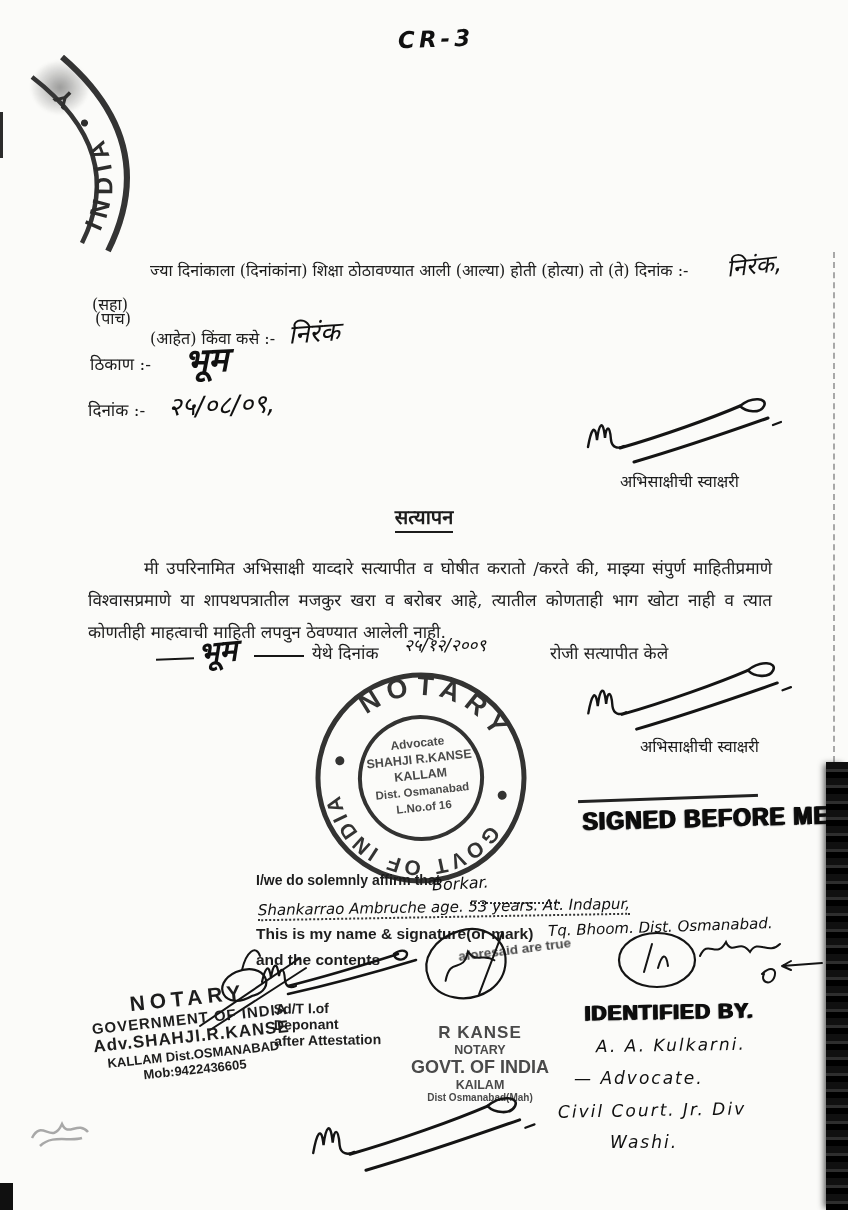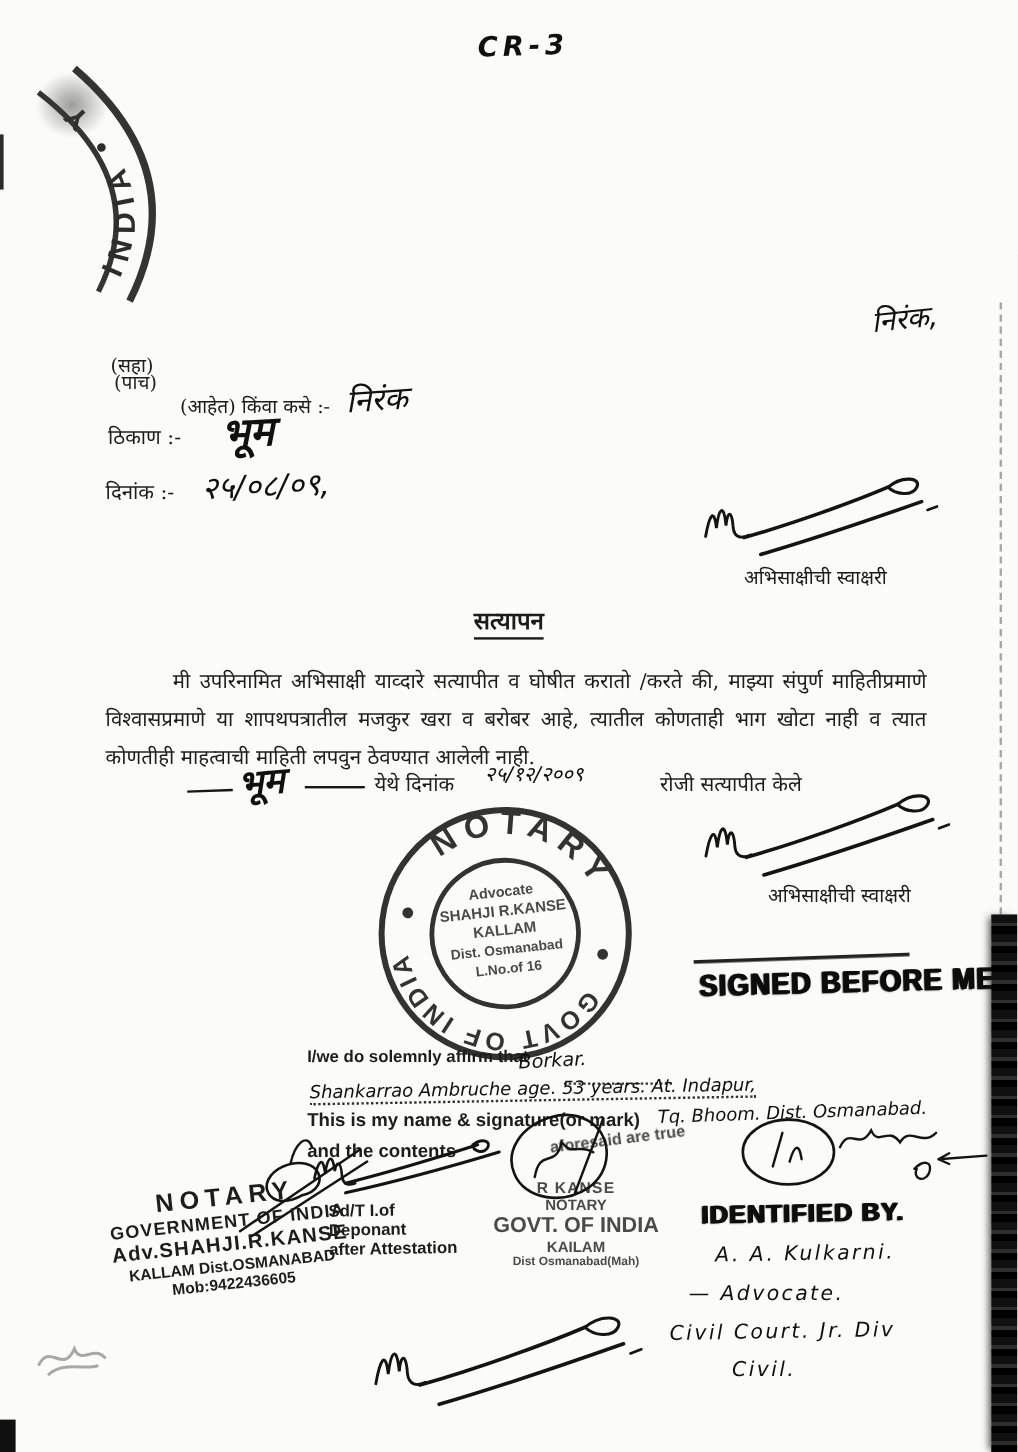--- a/index.html
+++ b/index.html
@@ -60,20 +60,21 @@
         <path id="cArc" d="M96,184 Q146,96 44,14"></path>
       </defs>
     <text font-size="25" font-weight="bold" letter-spacing="7" fill="#222" font-family="Liberation Sans, sans-serif">
       <textPath href="#cArc" startOffset="4%">INDIA • Y</textPath>
     </text>
   </svg>
   <div class="abs" style="left:30px;top:60px;width:60px;height:55px;background:radial-gradient(closest-side,rgba(60,60,60,.5),rgba(60,60,60,0));filter:blur(1px);"></div>
   <div class="abs" style="left:0;top:112px;width:3px;height:46px;background:#2b2b2b;"></div>
 
   <div class="abs print nw" style="left:95px;top:259px;font-size:16px;margin-top:48px;">(पाच)</div>
+  <div class="abs print nw" style="left:150px;top:259px;font-size:16px;">ज्या दिनांकाला (दिनांकांना) शिक्षा ठोठावण्यात आली (आल्या) होती (होत्या) तो (ते) दिनांक :-</div>
   <div class="abs hand nw" style="left:726px;top:248px;font-size:24px;transform:rotate(-6deg);">निरंक,</div>
 
   <div class="abs print nw" style="left:92px;top:293px;font-size:16px;">(सहा)</div>
   <div class="abs print nw" style="left:150px;top:327px;font-size:16px;">(आहेत) किंवा कसे :-</div>
   <div class="abs hand nw" style="left:288px;top:314px;font-size:26px;transform:rotate(-4deg);">निरंक</div>
 
   <div class="abs print nw" style="left:90px;top:352px;font-size:17px;">ठिकाण :-</div>
   <div class="abs hand nw" style="left:184px;top:336px;font-size:34px;font-weight:bold;transform:rotate(-3deg);">भूम</div>
 
   <div class="abs print nw" style="left:88px;top:398px;font-size:17px;">दिनांक :-</div>
@@ -152,42 +153,42 @@
     <div class="stampink" style="font-size:13px;">Mob:9422436605</div>
   </div>
 
   <div class="abs" style="left:274px;top:1000px;transform:rotate(-1deg);">
     <div class="stampink" style="font-size:14px;">Sd/T I.of</div>
     <div class="stampink" style="font-size:14px;">Deponant</div>
     <div class="stampink" style="font-size:14px;">after Attestation</div>
   </div>
 
   <div class="abs" style="left:400px;top:982px;width:160px;text-align:center;">
-    <div class="stampink lightstamp" style="font-size:13px;letter-spacing:1px;">R KANSE</div>
+    <div class="stampink lightstamp" style="font-size:17px;letter-spacing:1px;margin-top:41px;">R KANSE</div>
     <div class="stampink lightstamp" style="font-size:12.5px;">NOTARY</div>
     <div class="stampink lightstamp" style="font-size:18px;">GOVT. OF INDIA</div>
     <div class="stampink lightstamp" style="font-size:12.5px;text-align:center;">KAILAM</div>
     <div class="stampink lightstamp" style="font-size:10px;">Dist Osmanabad(Mah)</div>
   </div>
   <svg class="abs" width="105" height="88" viewBox="0 0 105 88" style="left:415px;top:922px;transform:rotate(-12deg);">
       <use href="#sigCircle"></use>
     </svg>
 
   <svg class="abs" width="215" height="80" viewBox="0 0 215 80" style="left:612px;top:922px;">
     <ellipse cx="45" cy="38" rx="38" ry="27" class="sig" stroke-width="2.2"></ellipse>
     <path class="sig" stroke-width="2" d="M32,50 L40,22 M46,46 C50,32 54,30 56,44"></path>
     <path class="sig" stroke-width="2" d="M88,34 C96,16 104,38 114,20 C120,34 128,16 138,30 C146,16 156,34 168,22"></path>
     <path class="sig" stroke-width="2" d="M150,52 C158,44 166,46 162,56 C158,64 148,60 152,52"></path>
     <path class="sig" stroke-width="2" d="M170,44 L210,41 M170,44 l9,-5 M170,44 l9,4"></path>
   </svg>
   <div class="abs stampink nw distress" style="left:584px;top:1000px;font-size:21px;letter-spacing:1px;transform:rotate(-1deg);color:#0e0e0e;">IDENTIFIED BY.</div>
   <div class="abs hand nw" style="left:596px;top:1035px;font-size:17px;letter-spacing:2px;transform:rotate(-1deg);">A. A. Kulkarni.</div>
   <div class="abs hand nw" style="left:574px;top:1068px;font-size:17px;letter-spacing:2px;">— Advocate.</div>
   <div class="abs hand nw" style="left:558px;top:1100px;font-size:17px;letter-spacing:2px;transform:rotate(-1deg);">Civil Court. Jr. Div</div>
-  <div class="abs hand nw" style="left:610px;top:1132px;font-size:17px;letter-spacing:2px;">Civil.</div>
+  <div class="abs hand nw" style="left:610px;top:1132px;font-size:17px;letter-spacing:2px;">Washi.</div>
 
   <svg class="abs" width="230" height="86" viewBox="0 0 200 75" style="left:306px;top:1090px;">
       <use href="#sigA"></use>
     </svg>
 
   <svg class="abs" width="75" height="60" viewBox="0 0 75 60" style="left:22px;top:1098px;opacity:.55">
     <path d="M10,40 C20,20 30,48 40,26 C46,40 56,22 66,34 M18,48 C30,36 48,44 60,40" fill="none" stroke="#666" stroke-width="2.5"></path>
   </svg>
   <div class="abs" style="left:833px;top:252px;height:510px;border-left:2px dashed #a8a8a8;"></div>
   <div class="abs" style="left:826px;top:762px;width:22px;height:448px;

